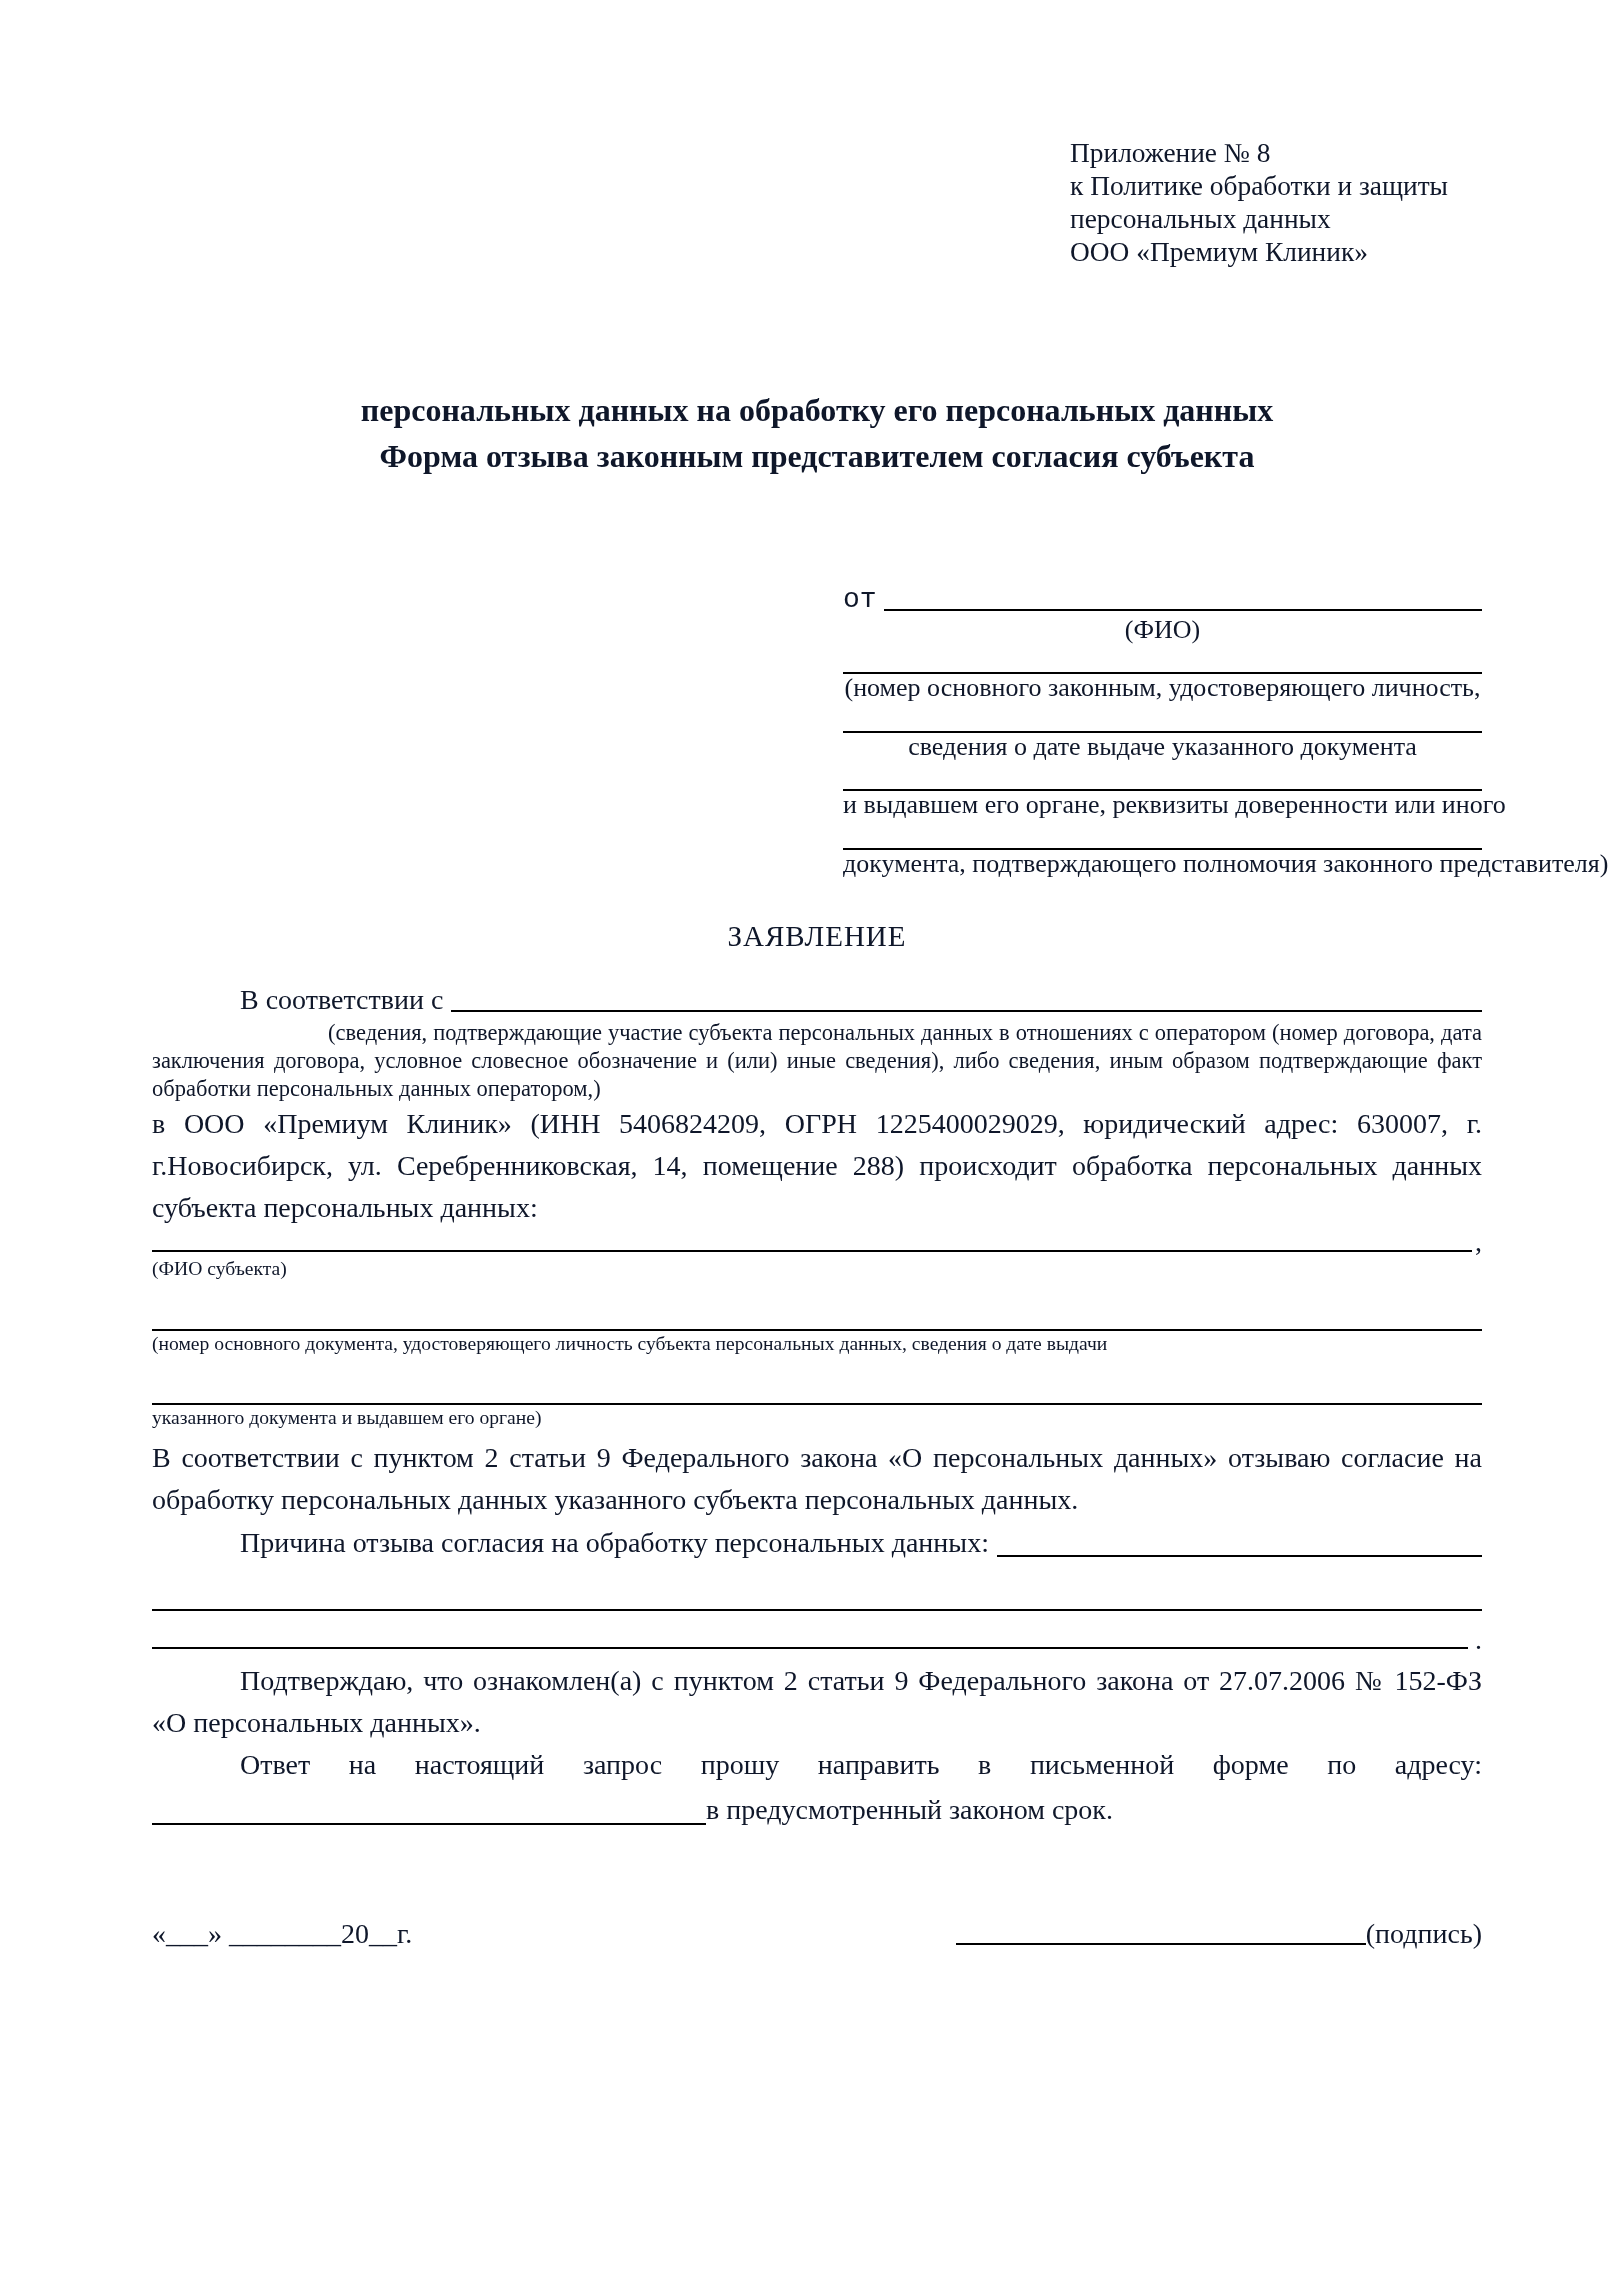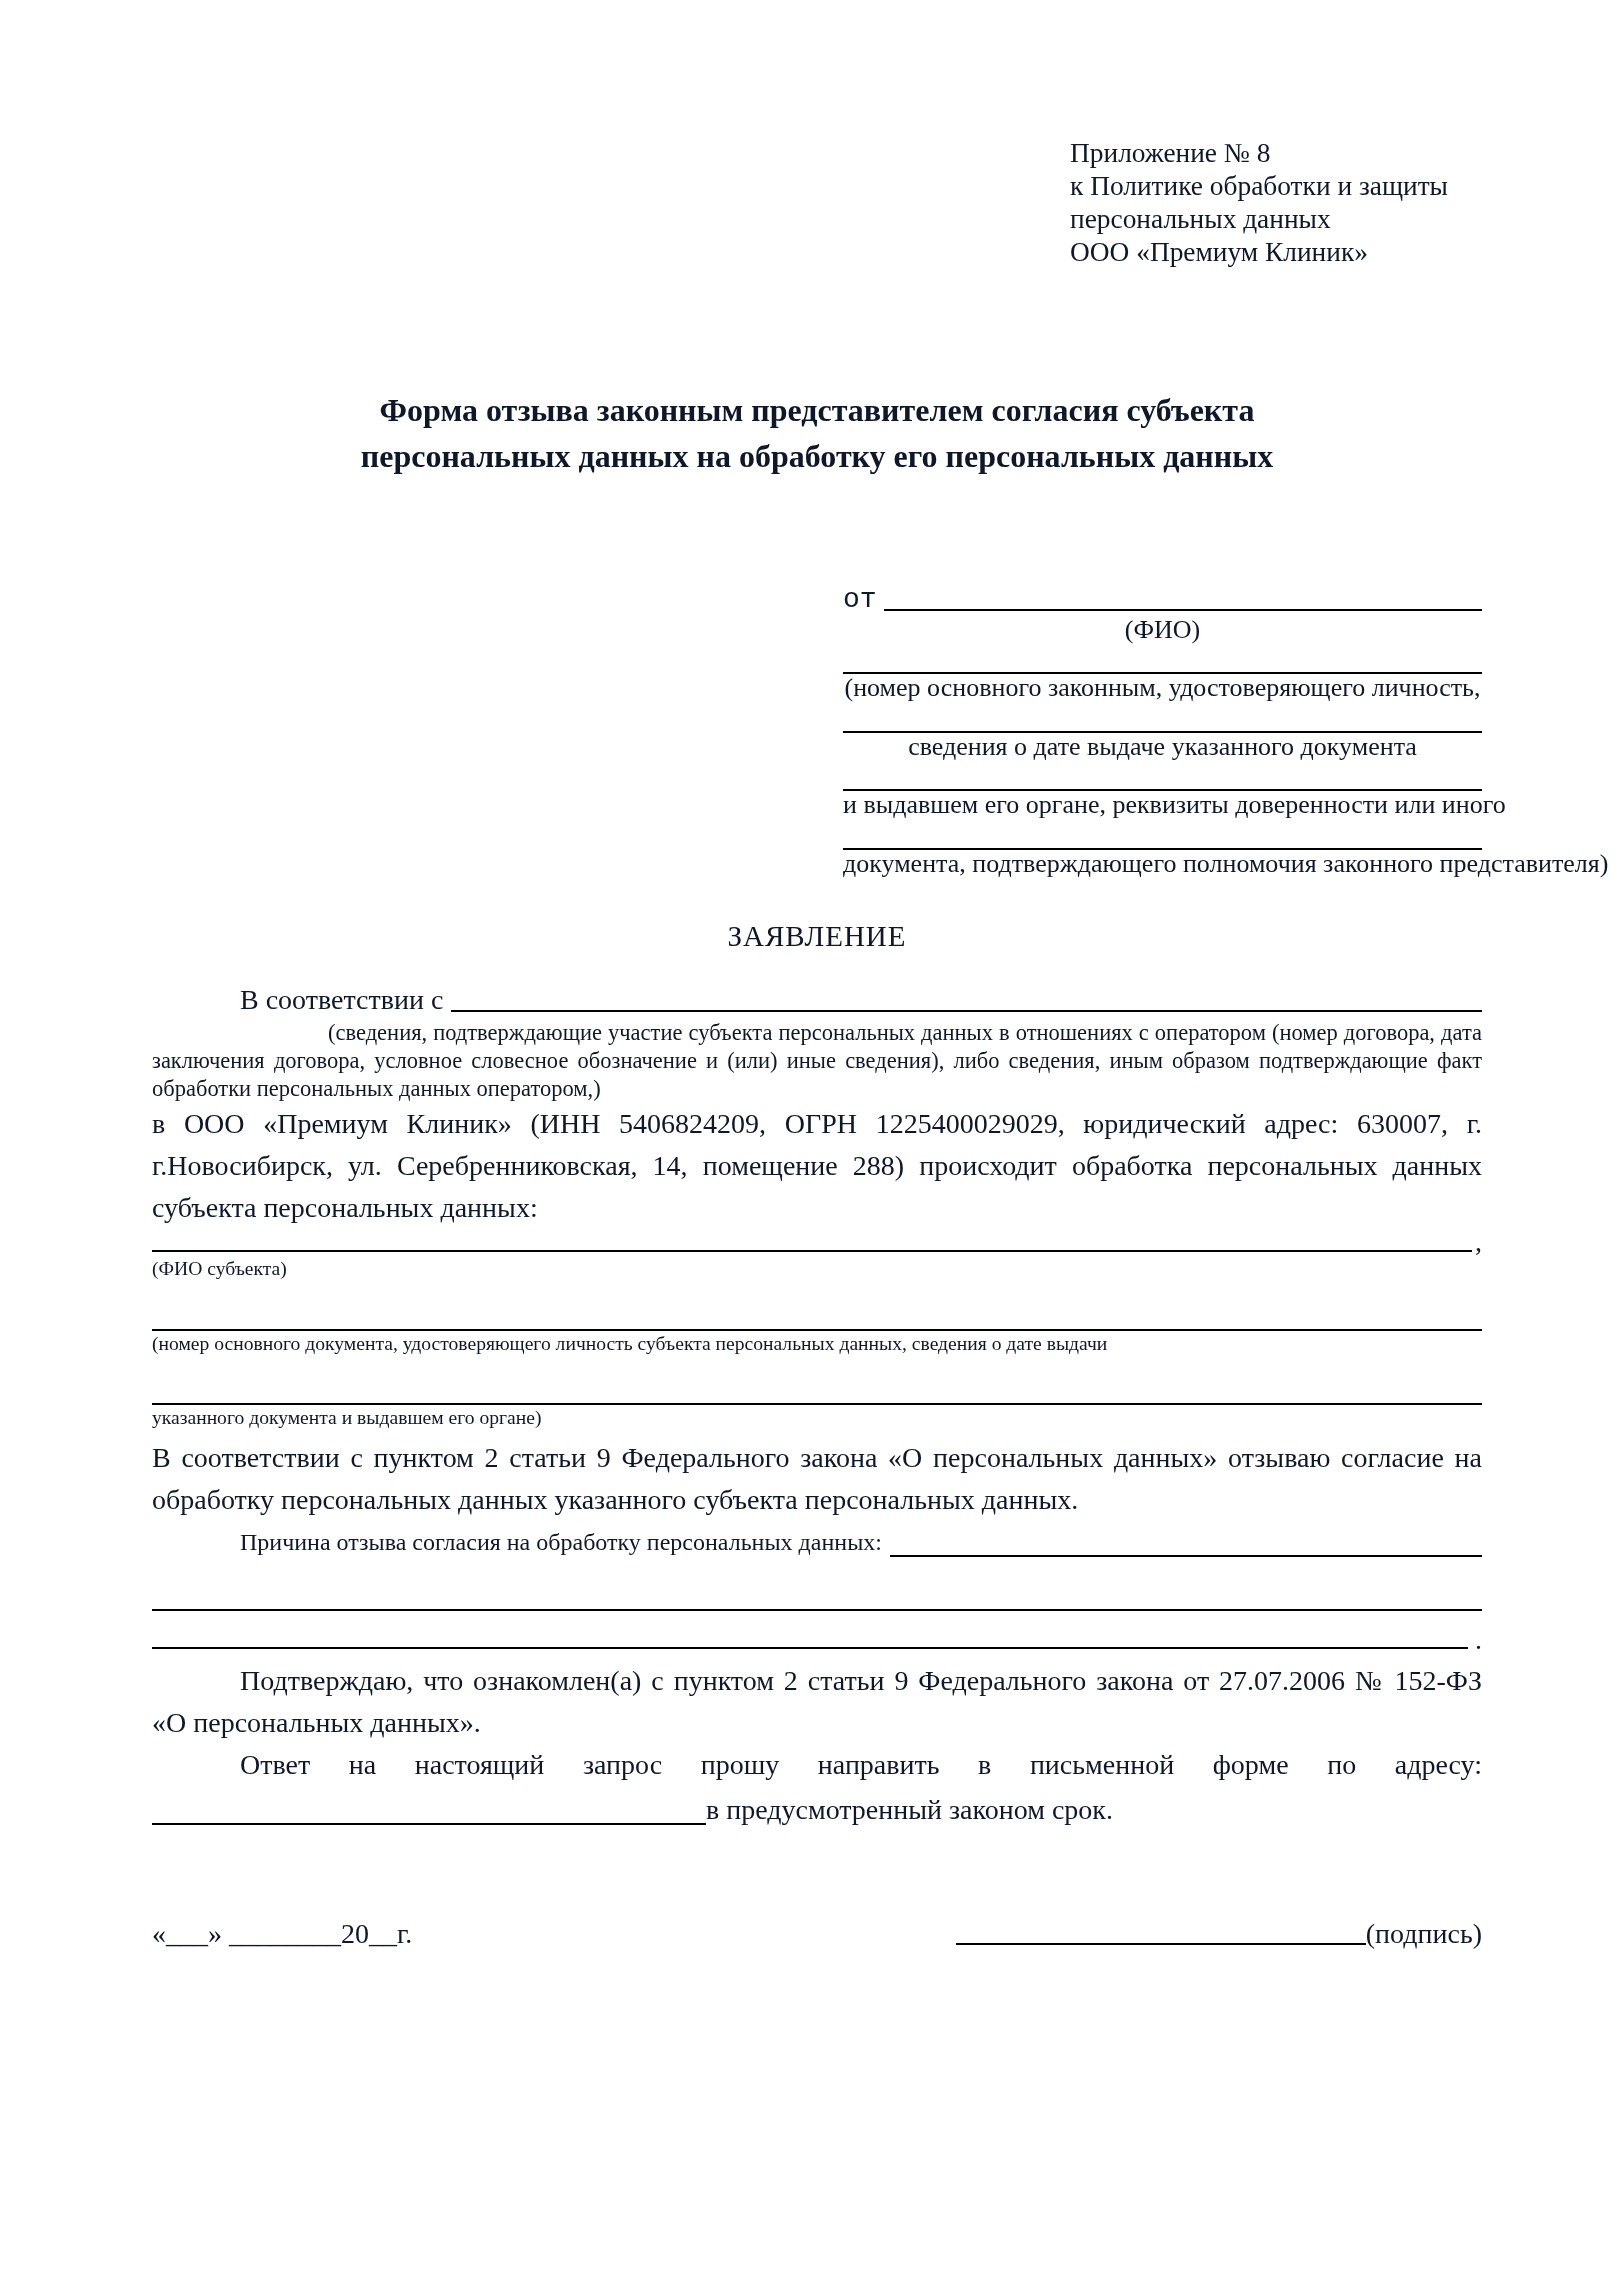--- a/index.html
+++ b/index.html
@@ -32,21 +32,21 @@
   .heading { margin-top:41px; text-align:center; font-size:29px; line-height:37px; letter-spacing:1px; }
   .intro-row { margin-top:23px; padding-left:88px; height:39px; font-size:28px; }
   .intro-row .lbl { line-height:35px; white-space:nowrap; }
   .small-print { margin-top:2px; font-size:22.5px; line-height:28px; text-align:justify; text-indent:176px; }
   .para { font-size:28px; line-height:42px; text-align:justify; }
   .para.ind { text-indent:88px; }
   .comma-row { height:27.4px; font-size:28px; }
   .comma-row span:last-child, .period-row span:last-child { line-height:29px; margin-left:2.9px; }
   .cap-wide { font-size:19.6px; line-height:25.5px; white-space:nowrap; }
   .wideblank { margin-top:21.6px; height:27.4px; border-bottom:2px solid #000; }
-  .reason-row { height:41px; font-size:24px; padding-left:88px; }
+  .reason-row { height:41px; font-size:28px; padding-left:88px; }
   .reason-row .lbl { line-height:39px; white-space:nowrap; }
   .period-row { margin-top:2px; height:41px; font-size:28px; }
   .period-row .fill { margin-left:0; margin-right:3.9px; }
   .confirm { margin-top:5.9px; }
   .line-justify { font-size:28px; line-height:42px; text-align:justify; text-align-last:justify; text-indent:88px; }
   .tail-row { height:44px; font-size:28px; }
   .tail-row .fixed { flex:0 0 554px; margin-left:0; }
   .tail-row .txt { line-height:41px; }
   
   .footer-row { margin-top:86px; display:flex; justify-content:space-between; align-items:flex-end; font-size:28px; line-height:35px; }
@@ -61,22 +61,22 @@
 <div class="page">
 
   <div class="annex">
     <div>Приложение № 8</div>
     <div>к Политике обработки и защиты</div>
     <div>персональных данных</div>
     <div>ООО «Премиум Клиник»</div>
   </div>
 
   <div class="title">
+    <div>персональных данных на обработку его персональных данных</div>
     <div>Форма отзыва законным представителем согласия субъекта</div>
-    <div>персональных данных на обработку его персональных данных</div>
   </div>
 
   <div class="addressee">
     <div class="row from-row">
       <span class="lbl">от</span>
       <span class="fill"></span>
     </div>
     <div class="cap">(ФИО)</div>
     <div class="blank"></div>
     <div class="cap">(номер основного законным, удостоверяющего личность,</div>

